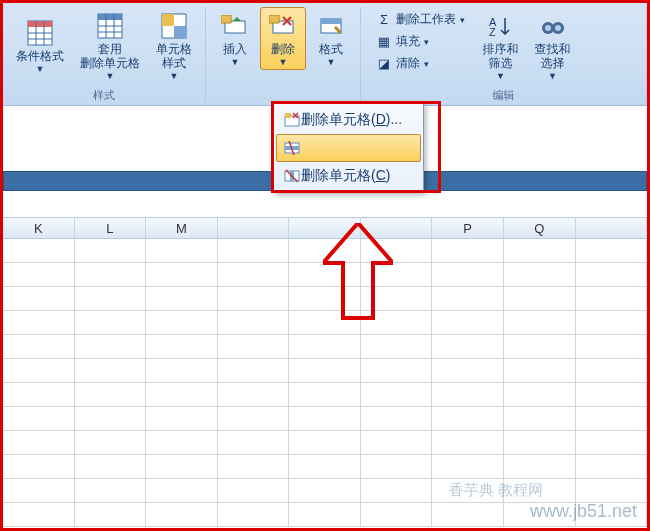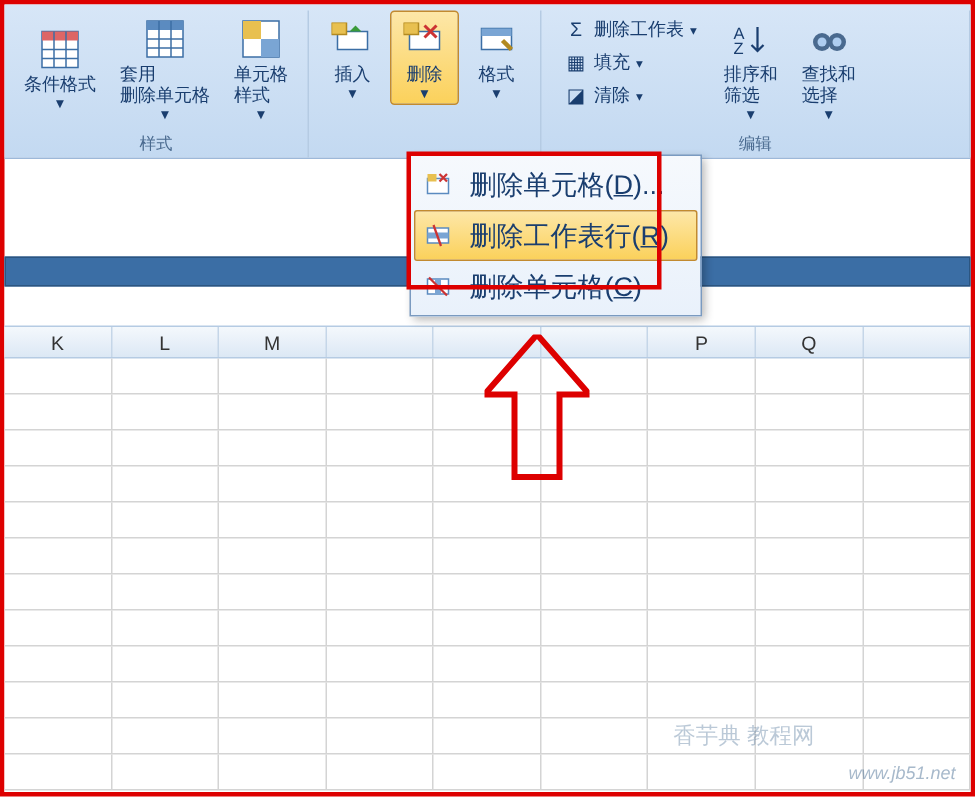--- a/index.html
+++ b/index.html
@@ -3,41 +3,41 @@
 <meta charset="utf-8">
 <style>
 *{box-sizing:border-box;margin:0;padding:0;font-family:"Microsoft YaHei",SimSun,sans-serif}
 body{width:650px;height:531px;background:#fff;position:relative;overflow:hidden;border:3px solid #d00}
 .ribbon{background:linear-gradient(#d7e6f7,#c3d9f1);border-bottom:1px solid #9db8d9;padding:4px 0 0 0;display:flex;position:relative}
 .rgroup{display:flex;flex-direction:column;align-items:center;border-right:1px solid #b5cbe3;padding:0 6px 2px}
 .rgroup-row{display:flex;gap:2px}
 .bigbtn{display:flex;flex-direction:column;align-items:center;justify-content:center;padding:2px 6px;cursor:pointer;border:1px solid transparent;border-radius:3px;min-width:44px}
 .bigbtn.sel{background:linear-gradient(#fde7a8,#fbd15b);border-color:#c28a30}
 .bigbtn .ico{width:32px;height:32px;display:flex;align-items:center;justify-content:center}
-.bigbtn .lbl{font-size:12px;color:#1a3e6f;line-height:14px;white-space:pre}
+.bigbtn .lbl{font-size:12px;color:#1a3e6f;text-align:center;line-height:14px;white-space:pre}
 .ddarr{font-size:9px;color:#1a3e6f;margin-top:1px}
 .grplbl{font-size:11px;color:#4a6a8f;margin-top:4px;text-align:center}
 .smallcol{display:flex;flex-direction:column;gap:1px;padding:2px 4px}
 .smallbtn{display:flex;align-items:center;gap:4px;font-size:12px;color:#1a3e6f;padding:1px 4px;cursor:pointer;border:1px solid transparent;border-radius:2px}
 .smallbtn .si{width:16px;height:16px;display:inline-flex;align-items:center;justify-content:center;font-size:13px}
 .menu{position:absolute;top:100px;left:270px;background:linear-gradient(#f6f9fd,#e9f1fb);border:1px solid #7a9ac0;box-shadow:2px 2px 6px rgba(0,0,0,.3);padding:2px;z-index:10}
-.menu-item{display:flex;align-items:center;gap:12px;padding:4px 18px 4px 6px;font-size:18px;color:#1a3e6f;cursor:pointer;border:1px solid transparent;border-radius:2px}
+.menu-item{display:flex;align-items:center;gap:0;padding:4px 18px 4px 6px;font-size:14px;color:#1a3e6f;cursor:pointer;border:1px solid transparent;border-radius:2px}
 .menu-item.hov{background:linear-gradient(#fde7a8,#fbd15b);border-color:#c28a30}
 .menu-item .mi{width:18px;height:18px;display:inline-flex;align-items:center;justify-content:center}
 .menu-item u{text-decoration:underline}
 .redbox{position:absolute;border:3px solid #d00;pointer-events:none;z-index:20}
 .redarrow{position:absolute;left:320px;top:220px;z-index:20;pointer-events:none}
 .sheet{position:absolute;top:168px;left:0;right:0;bottom:0;background:#fff}
 .selrow{position:absolute;top:0;left:0;right:0;height:20px;background:#3b6ea5;border:1px solid #2c5580}
 .colhdr{position:absolute;top:46px;left:0;right:0;height:22px;display:flex;background:linear-gradient(#f4f8fc,#dce8f5);border-top:1px solid #b5cbe3;border-bottom:1px solid #b5cbe3}
 .colhdr div{flex:1;text-align:center;font-size:13px;color:#333;border-right:1px solid #c5d6e8;line-height:22px}
 .grid{position:absolute;top:68px;left:0;right:0;bottom:0}
 .grid-row{height:24px;border-bottom:1px solid #d4d4d4;display:flex}
 .grid-row div{flex:1;border-right:1px solid #d4d4d4}
-.watermark{position:absolute;bottom:6px;right:10px;font-size:12px;color:rgba(60,100,140,.45);font-style:italic;z-index:5}
+.watermark{position:absolute;bottom:6px;right:10px;font-size:18px;color:rgba(60,100,140,.45);z-index:5}
 .wm2{position:absolute;bottom:28px;right:104px;font-size:15px;color:rgba(60,100,140,.35);z-index:5}
 svg{display:block}
 </style>
 </head>
 <body>
 
 <div class="ribbon">
   <div class="rgroup">
     <div class="rgroup-row">
       <div class="bigbtn">
@@ -185,21 +185,20 @@
     <span><span>删除单元格</span>(<u>D</u>)<span>...</span></span>
   </div>
   <div class="menu-item hov">
     <span class="mi">
         <svg width="16" height="16">
           <rect x="1" y="3" width="14" height="10" fill="#fff" stroke="#5b8bc0"></rect>
           <rect x="1" y="6" width="14" height="4" fill="#7aa5d4"></rect>
           <path d="M5 1 L10 15" stroke="#c33" stroke-width="1.5"></path>
         </svg>
       </span>
-    <span><span>删除工作表行</span>(<u>R</u>)</span>
   </div>
   <div class="menu-item">
     <span class="mi">
         <svg width="16" height="16">
           <rect x="1" y="3" width="14" height="10" fill="#fff" stroke="#5b8bc0"></rect>
           <rect x="6" y="3" width="4" height="10" fill="#7aa5d4"></rect>
           <path d="M2 2 L14 14" stroke="#c33" stroke-width="1.5"></path>
         </svg>
       </span>
     <span><span>删除单元格</span>(<u>C</u>)</span>

